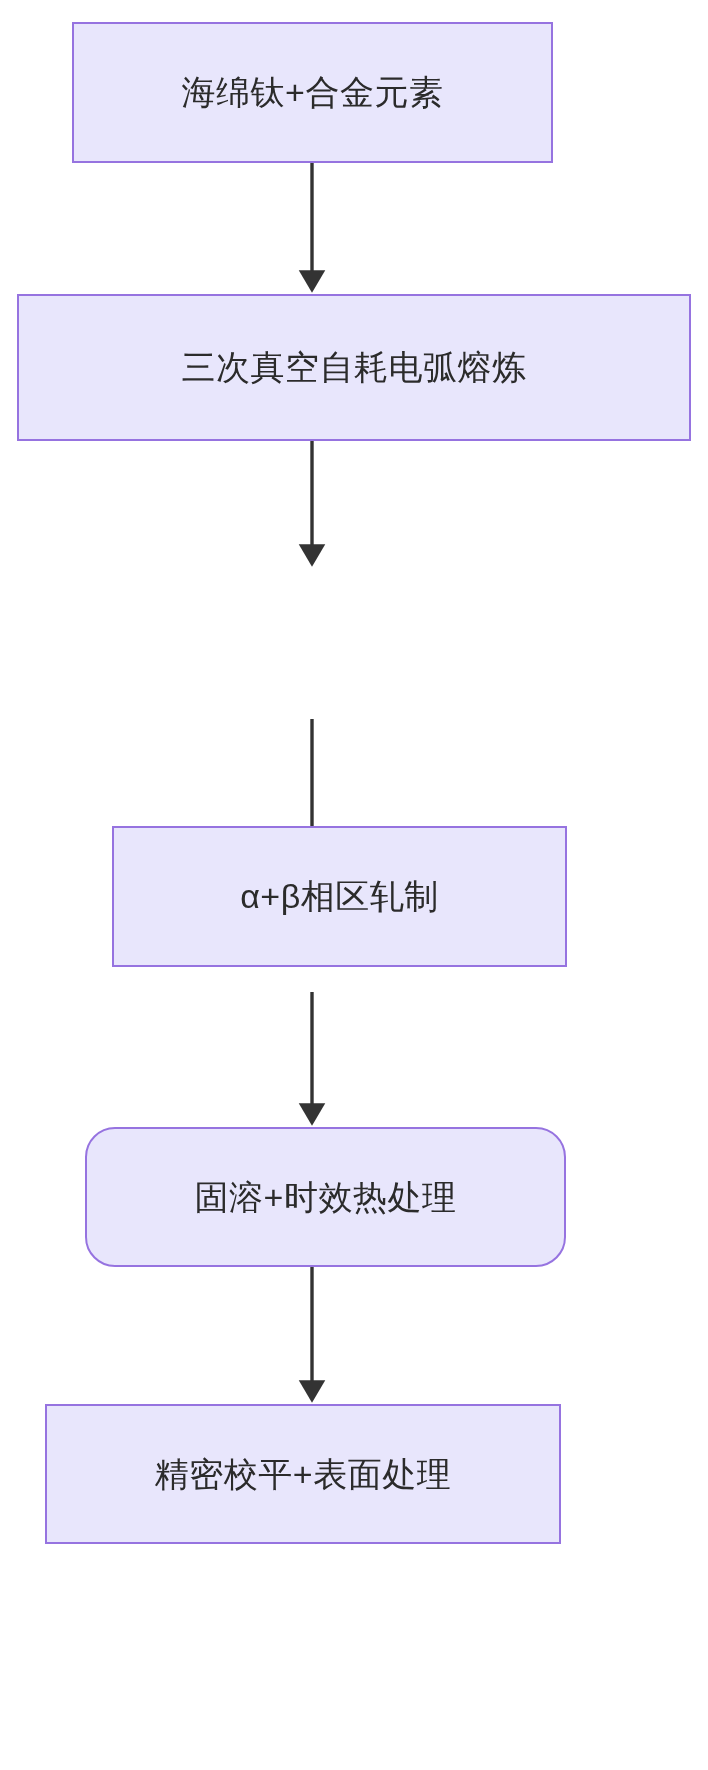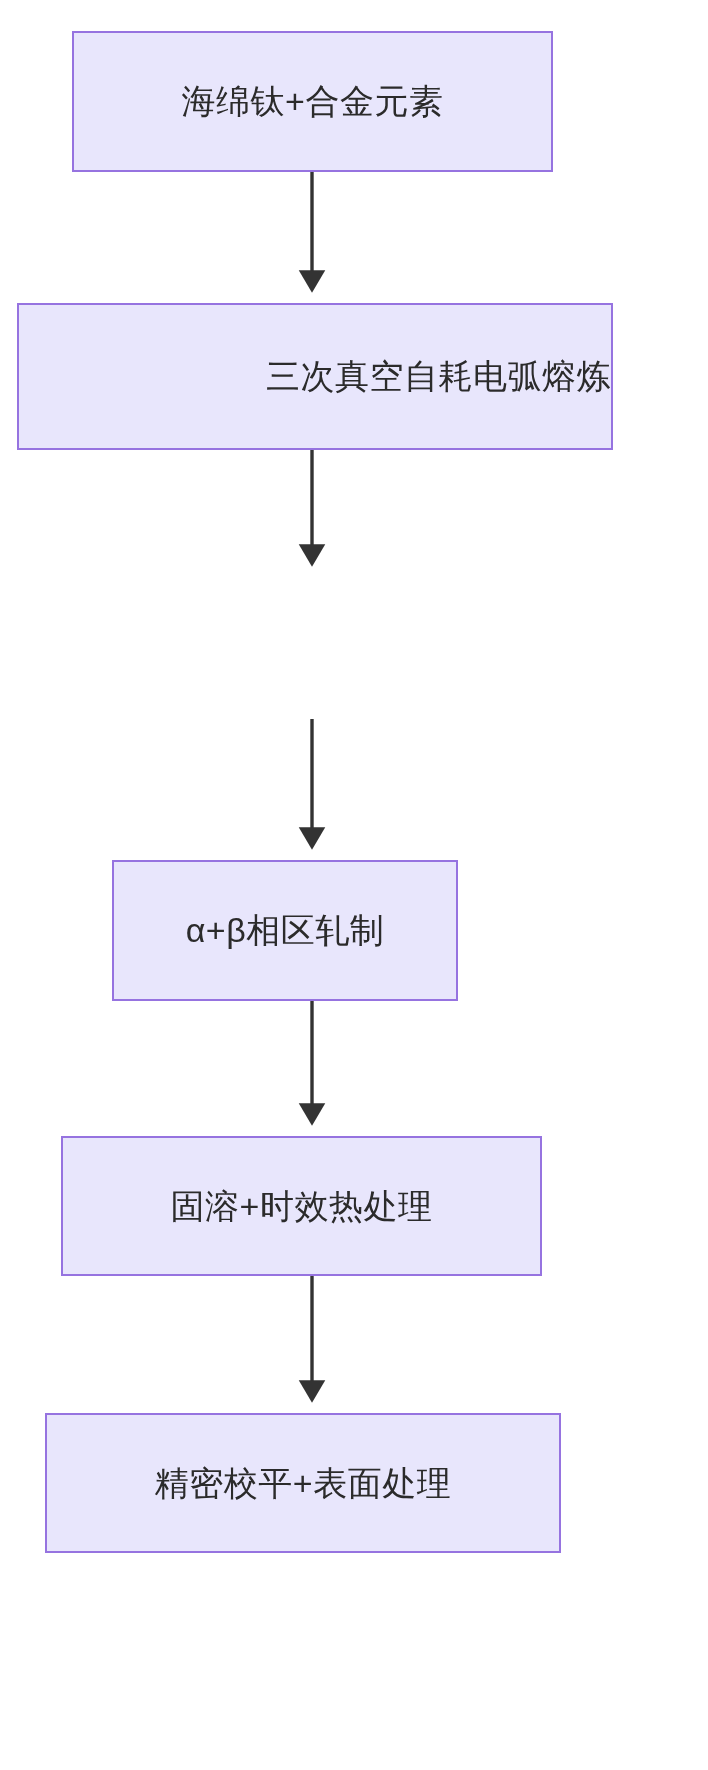--- a/index.html
+++ b/index.html
@@ -22,37 +22,36 @@
 
   .node {
     position: absolute;
     box-sizing: border-box;
     background: #e8e6fc;
     border: 2px solid #9673e0;
     display: flex;
     align-items: center;
     justify-content: center;
     text-align: center;
-    margin-top: 9px;
   }
 
   .node-label {
     color: #2b2b2b;
     font-size: 34px;
     line-height: 1.25;
     letter-spacing: 0.5px;
     white-space: nowrap;
   }
 
   
   .node-1 { left: 72px;  top: 22px;   width: 481px; height: 141px; }
-  .node-2 { left: 17px;  top: 294px;  width: 596px; height: 147px; justify-content: flex-end; }
+  .node-2 { left: 17px;  top: 294px;  width: 674px; height: 147px; }
   .node-3 { left: 88px;  top: 568px;  width: 446px; height: 151px; }
-  .node-4 { left: 112px; top: 851px;  width: 346px; height: 141px; }
-  .node-5 { left: 61px;  top: 1127px; width: 481px; height: 140px; }
+  .node-4 { left: 112px; top: 826px;  width: 455px; height: 141px; }
+  .node-5 { left: 85px;  top: 1127px; width: 481px; height: 140px; border-radius: 30px; }
   .node-6 { left: 45px;  top: 1404px; width: 516px; height: 140px; text-align: right; }
 
   .edges {
     position: absolute;
     left: 0;
     top: 0;
     width: 708px;
     height: 1770px;
     pointer-events: none;
   }

